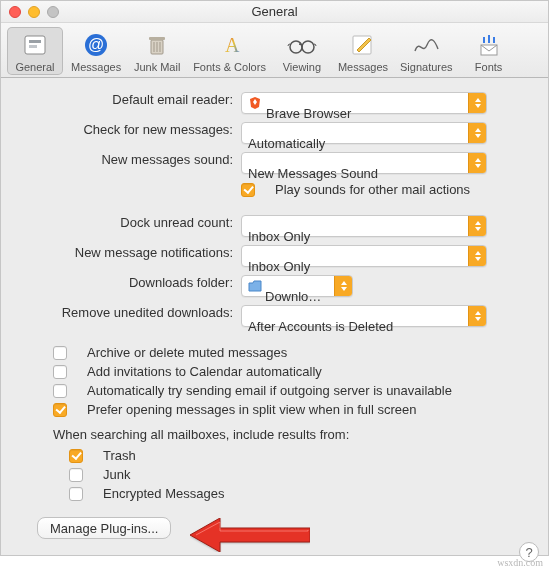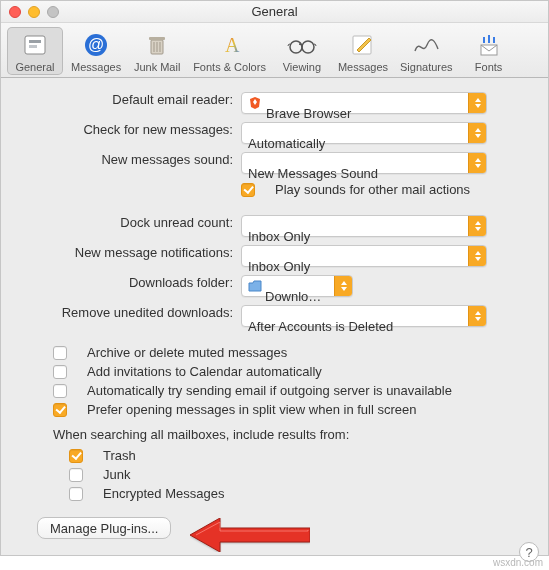--- a/index.html
+++ b/index.html
@@ -163,20 +163,21 @@
     position: absolute;
     left: 190px; bottom: 18px;
     width: 120px; height: 34px;
     pointer-events: none;
   }
   .watermark {
     position: absolute;
     right: 6px; bottom: 2px;
     font-size: 10px;
     color: #b8b8b8;
+    font-family: Liberation Serif, serif;
   }
   .brave { width:14px; height:14px; margin-right:4px; display:inline-block; }
   .folder { width:14px; height:12px; margin-right:3px; display:inline-block; }
   svg { display:block; }
 </style>
 </head>
 <body>
 
 <div class="window">
   <div class="titlebar">

